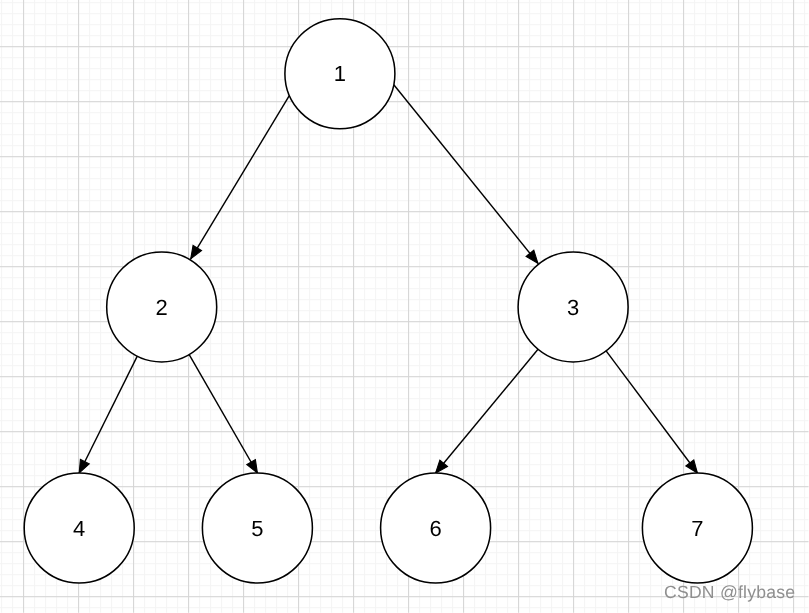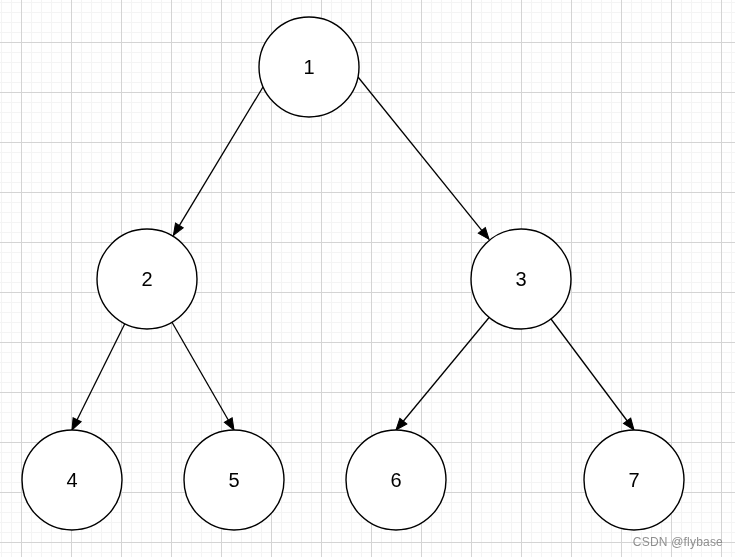--- a/index.html
+++ b/index.html
@@ -30,21 +30,21 @@
     height: 557px;
   }
   #tree-svg text {
     font-family: "Liberation Sans", sans-serif;
     text-anchor: middle;
   }
   .watermark {
     position: absolute;
     right: 12px;
     bottom: 8px;
-    font-size: 12px;
+    font-size: 16px;
     letter-spacing: 0.2px;
     user-select: none;
     text-align: right;
   }
 </style>
 </head>
 <body>
 
 <div id="canvas">
   <svg id="tree-svg" xmlns="http://www.w3.org/2000/svg" viewBox="0 0 735 557">

